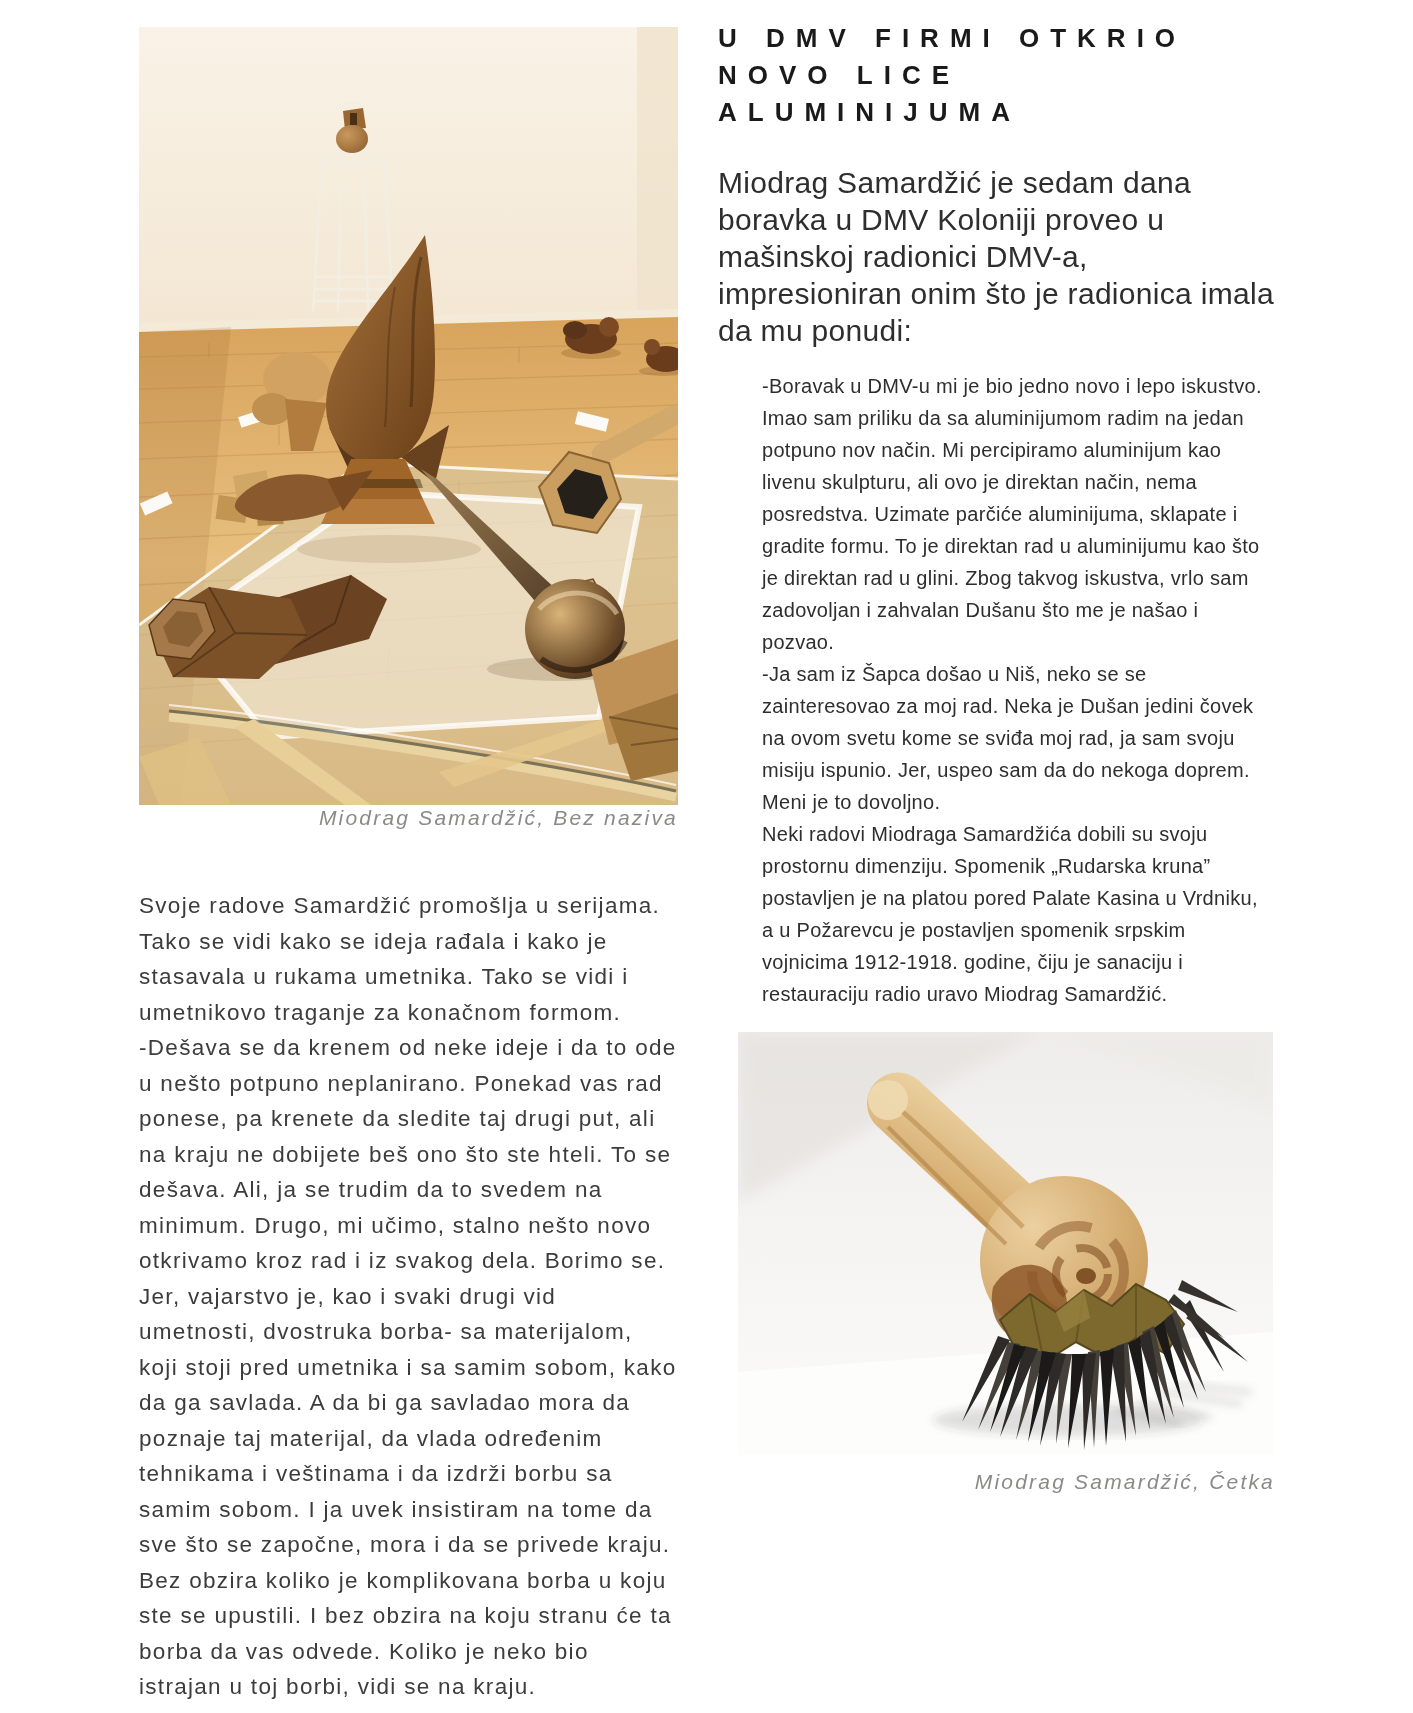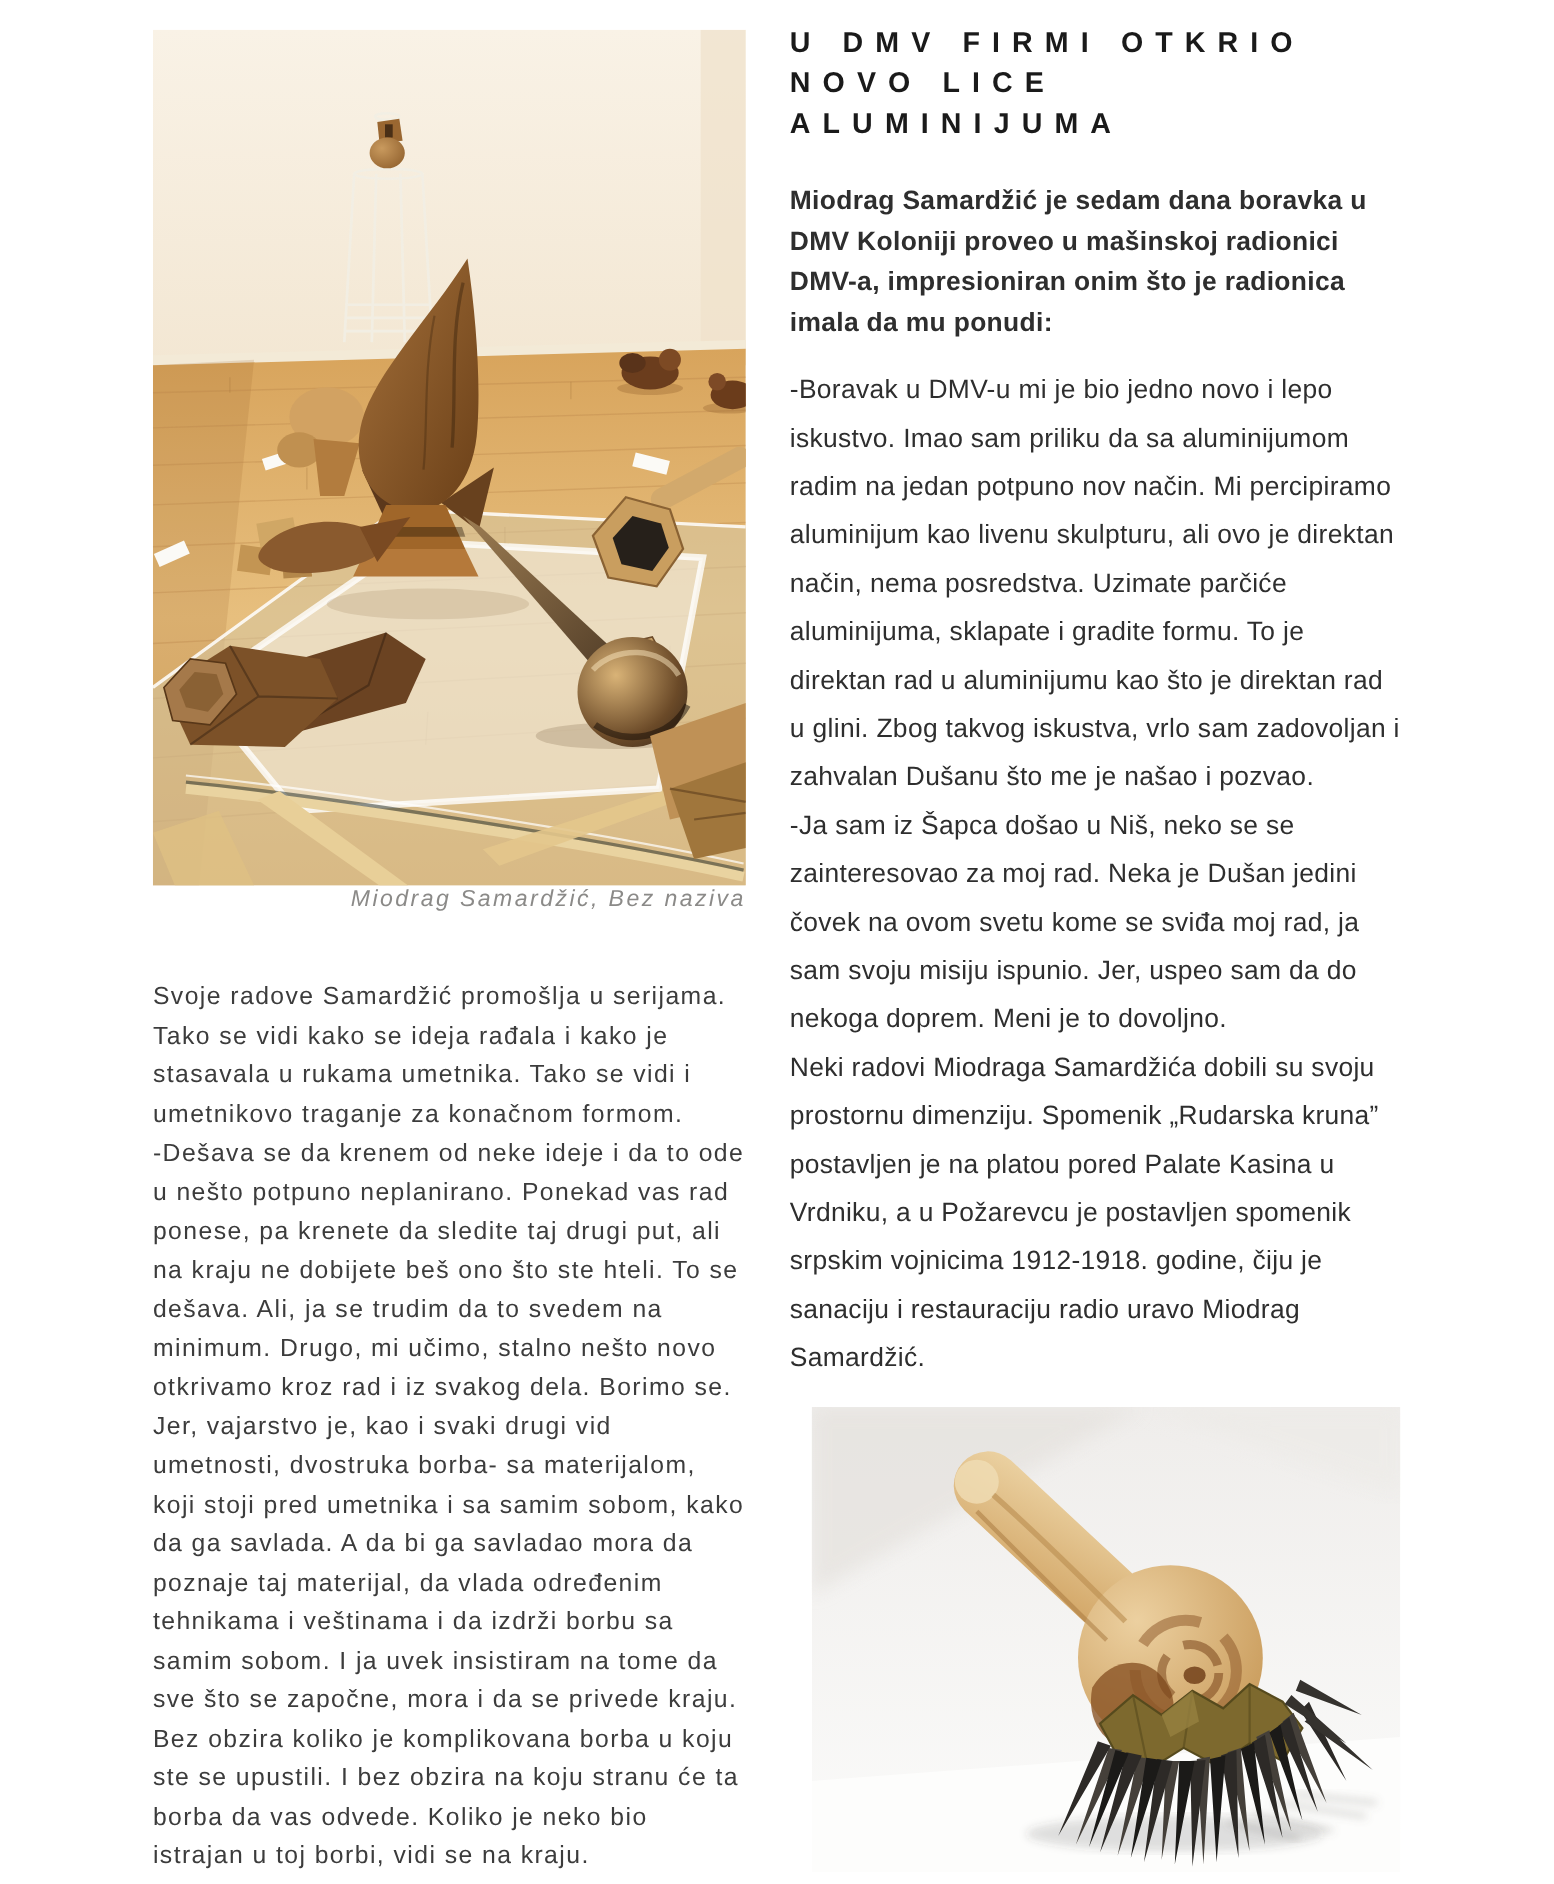--- a/index.html
+++ b/index.html
@@ -15,24 +15,24 @@
            text-align:right;line-height:1.2;}
   .caption-left{}
   .caption-right{margin-top:14px;}
   
   .body-left{margin-top:58px;color:#3c3c3c;font-size:22.5px;line-height:35.5px;
              letter-spacing:1.3px;font-weight:300;}
   .body-left p{margin:0;}
   
   .headline{color:#1a1a1a;font-size:26px;font-weight:700;letter-spacing:11px;
             line-height:37px;margin:0;}
-  .intro{margin:33px 0 0 0;color:#2e2e2e;font-size:24px;line-height:37px;
-         letter-spacing:0.3px;font-weight:700;}
-  .quotes{margin-top:21px;color:#2e2e2e;font-size:24px;line-height:44px;
-          letter-spacing:0.3px;font-weight:300;}
+  .intro{margin:33px 0 0 0;color:#2e2e2e;font-size:30px;line-height:37px;
+         letter-spacing:0.3px;font-weight:400;}
+  .quotes{margin-top:21px;color:#2e2e2e;font-size:20px;line-height:32px;
+          letter-spacing:0.3px;font-weight:300;margin-left:44px;}
   .quotes p{margin:0;}
   .photo2-wrap{margin:22px 0 0 20px;}
 </style>
 </head>
 <body>
 
 <div class="page">
 
   <section class="col-left">
 

